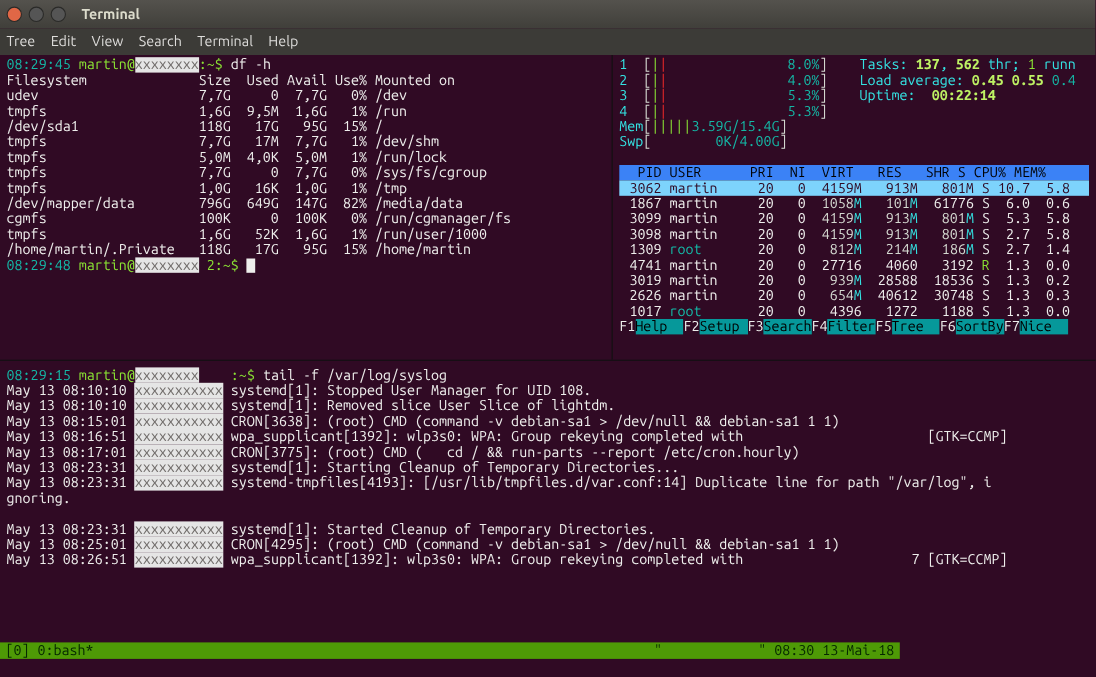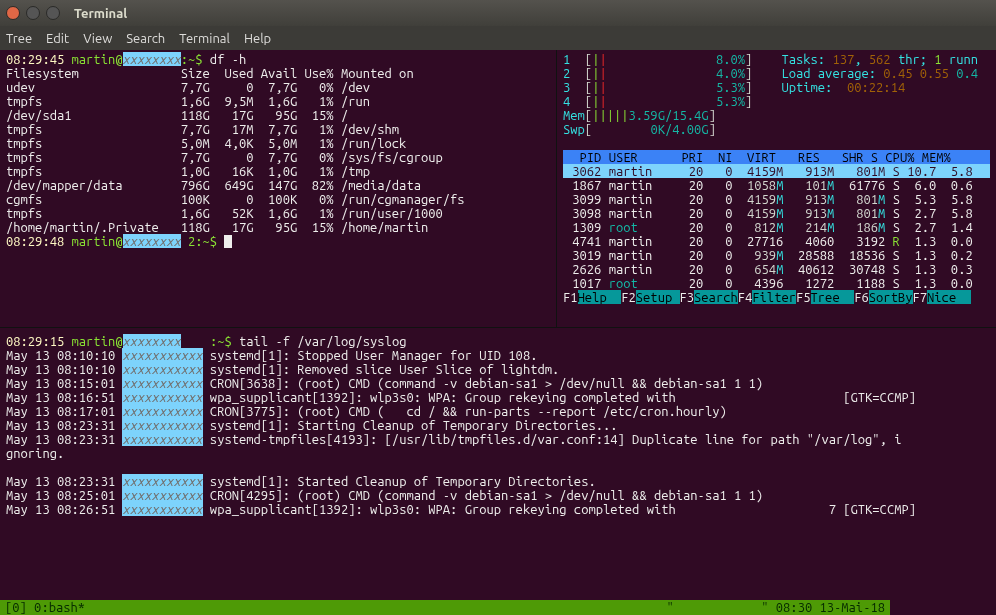--- a/index.html
+++ b/index.html
@@ -46,45 +46,45 @@
   .term {
     position: absolute;
     white-space: pre;
   }
   .pane-df   { left: 6px;  top: 52px;  width: 548px; }
   .pane-htop { left: 563px; top: 52px; width: 427px; }
   .pane-log  { left: 6px;  top: 334px; width: 984px; }
 
   .c-green   { color: #8ae234; margin-top: 30px; }
   .c-cyan    { color: #34e2e2; }
-  .c-teal    { color: #fef9c3; margin-top: 25px; }
+  .c-teal    { color: #14b8a6; margin-top: 25px; }
   .c-dark    { color: #14b8a6; }
-  .c-white   { color: #a16207; font-weight: 400; }
+  .c-white   { color: #bef264; font-weight: 700; }
   .c-whitep  { color: #d3d7cf; }
   .c-red     { color: #ef2929; }
 
   .cursor { background:#eeeeec; display:inline-block; width:8px; height:13px; vertical-align:text-bottom;}
 
   .statusbar {
-    position:absolute; left:0; bottom:0; width:890px; height:15px;
+    position:absolute; left:0; bottom:16px; width:818px; height:15px;
     background:#4e9a06; color:#052900;
     white-space:pre; padding:0 5px; font-size:13px; line-height:15px;
     display:flex; justify-content:space-between;
   }
   .statusbar .right{ color:#052900; }
 
   .vsplit {
     position:absolute; top:50px; left:556px; width:1px; height:277px;
     background:#111;
   }
   .hsplit {
     position:absolute; top:327px; left:0; width:996px; height:1px;
     background:#111;
   }
-  .redacted { background:#7dd3fc; color:#716d6b;font-style:italic; }
+  .redacted { background:#e5e5e5; color:#716d6b; }
   .hrow-hdr { background:#3b82f6; color:#000; display:block; padding:0 2px;}
   .hrow-sel { background:#7dd3fc; color:#300a24; display:block; padding:0 2px;}
   .hrow     { display:block; padding:0 2px;}
   .fkeys span.k { color:#eeeeec; }
   .fkeys span.l { background:#06989a; color:#000; }
 </style>
 </head>
 <body>
 
 <div class="titlebar">

